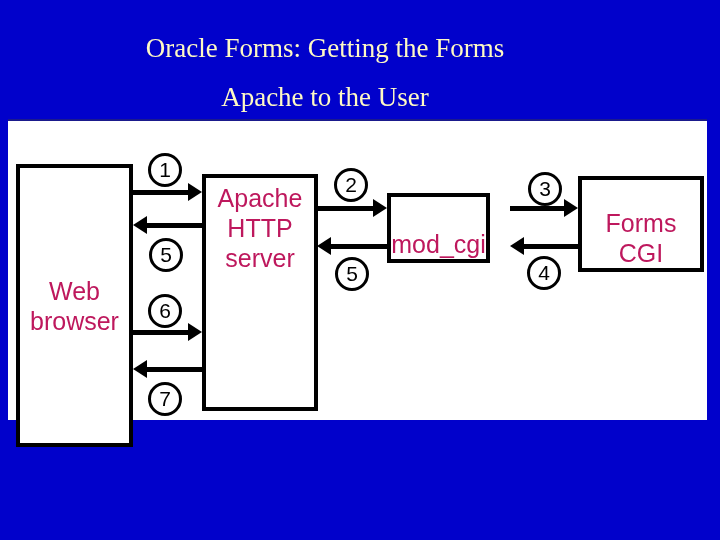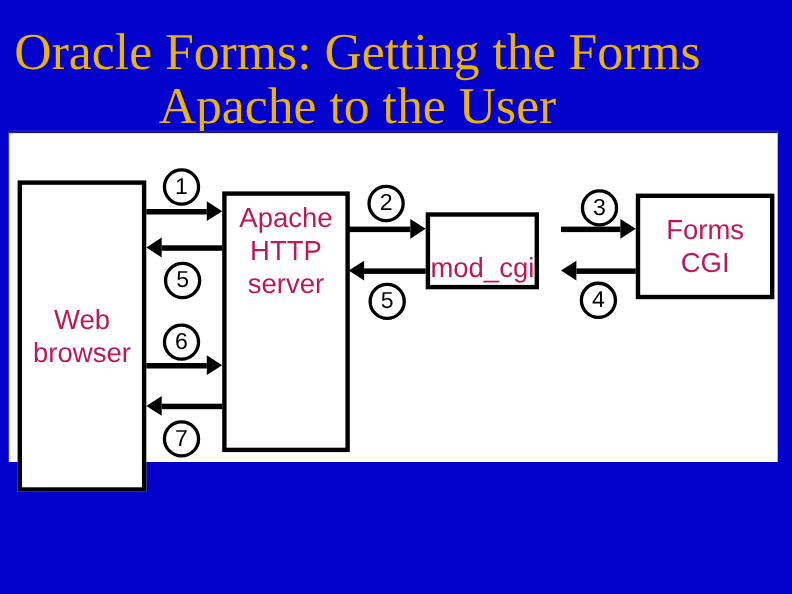--- a/index.html
+++ b/index.html
@@ -5,22 +5,22 @@
   html,body{margin:0;padding:0;}
   body{
     width:720px;height:540px;position:relative;overflow:hidden;
     background:#0101CB;
     font-family:"Liberation Sans",sans-serif;
   }
   
   .slide-title{
     position:absolute;left:10px;top:24px;width:630px;
     font-family:"Liberation Serif",serif;
-    font-size:47px;line-height:49px;
-    color:#eab308;text-align:center;
+    font-size:27px;line-height:49px;
+    color:#fef9c3;text-align:center;
     letter-spacing:0px;
   }
   .slide-title .line{display:block;}
   
   .content-panel{
     position:absolute;left:8px;top:119px;width:699px;height:301px;
     background:#FFFFFF;
     border-top:2px solid #1A1A8C;
     box-sizing:border-box;
   }
@@ -28,21 +28,21 @@
   .node{
     position:absolute;background:#FFFFFF;border:4px solid #000000;
     box-sizing:border-box;color:#be185d;
     display:flex;align-items:center;justify-content:center;
     text-align:center;font-size:25px;line-height:30px;
   }
   .node-web-browser{left:16px;top:124px;width:117px;height:283px;margin-top:40px;}
   .node-apache{left:202px;top:174px;width:116px;height:237px;
     align-items:flex-start;padding-top:5px;}
   .node-mod-cgi{left:387px;top:193px;width:103px;height:70px;align-items:flex-end;}
-  .node-forms-cgi{left:578px;top:176px;width:126px;height:96px;}
+  .node-forms-cgi{left:578px;top:176px;width:126px;height:96px;align-items:flex-end;}
   
   .arrow-line{position:absolute;height:5px;background:#000000;}
   .arrow-head-right{
     position:absolute;width:0;height:0;
     border-top:9px solid transparent;border-bottom:9px solid transparent;
     border-left:14px solid #000000;
   }
   .arrow-head-left{
     position:absolute;width:0;height:0;
     border-top:9px solid transparent;border-bottom:9px solid transparent;

